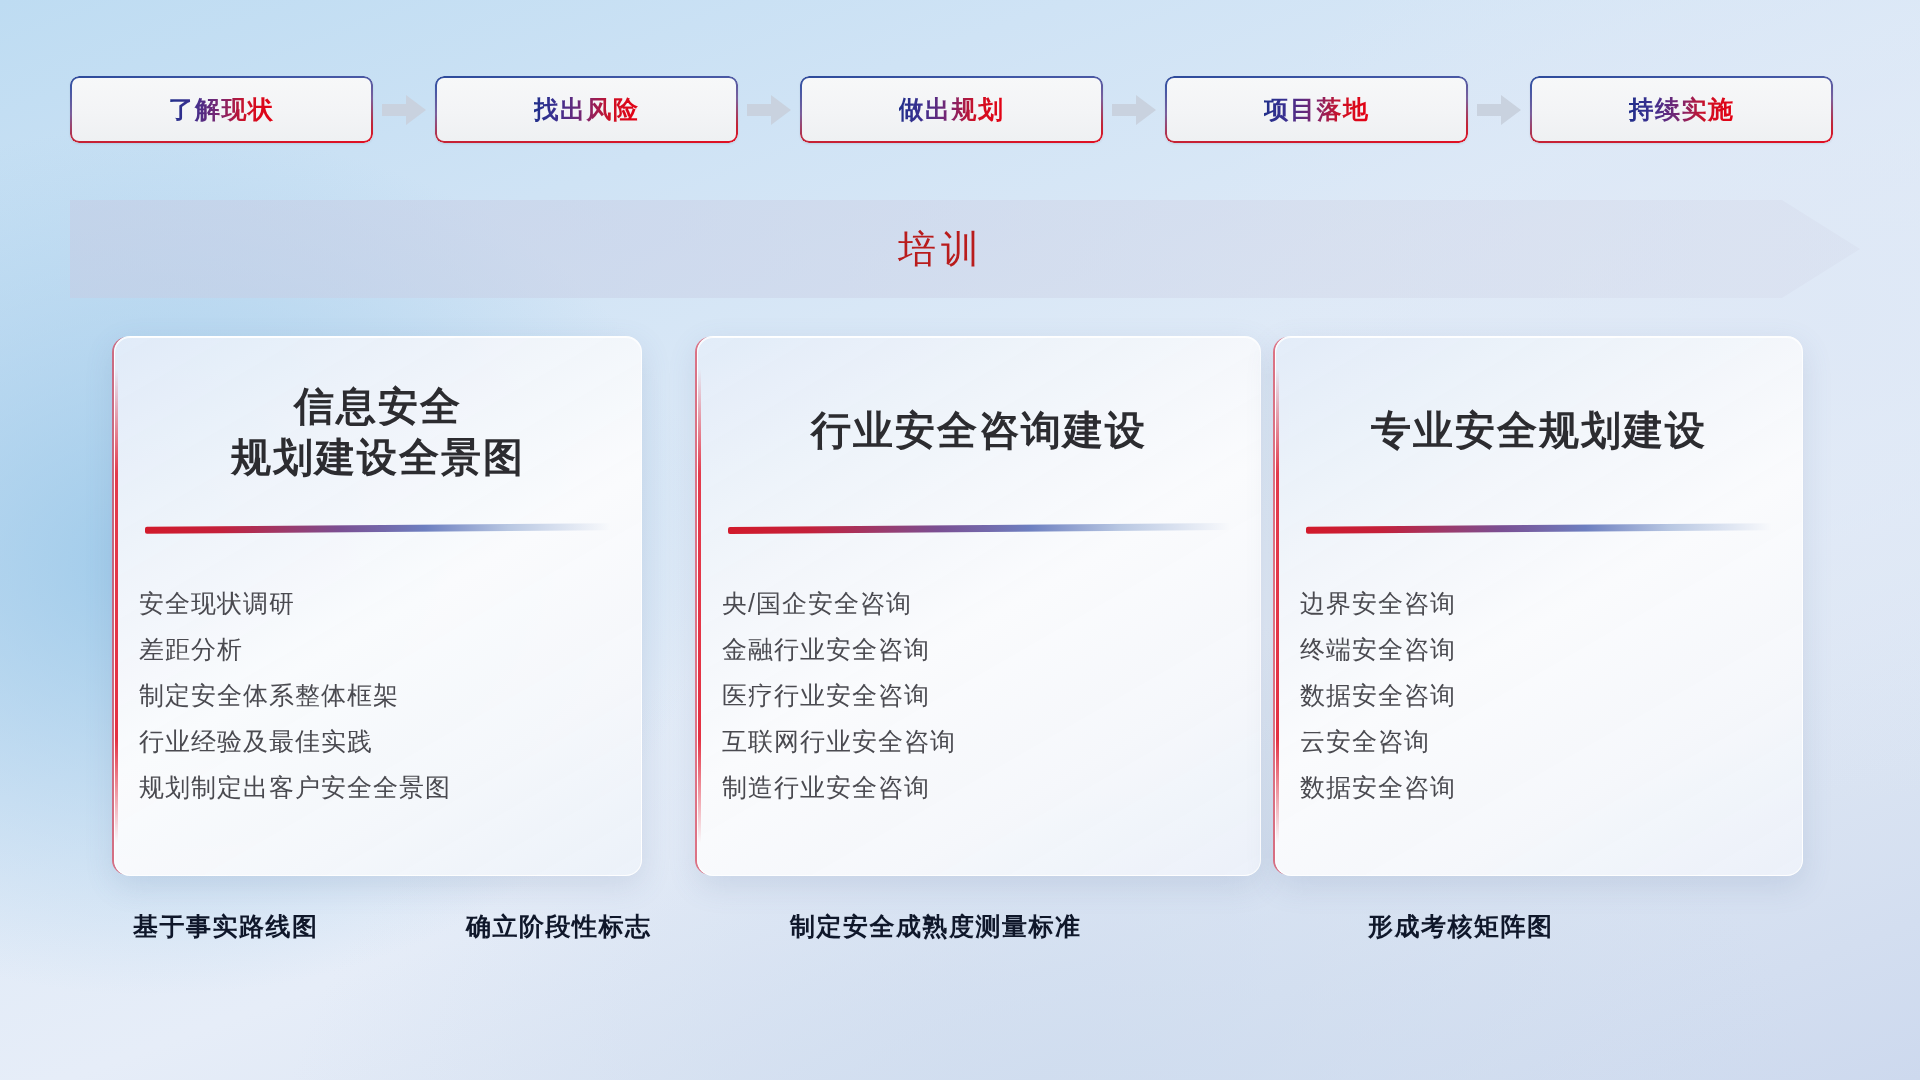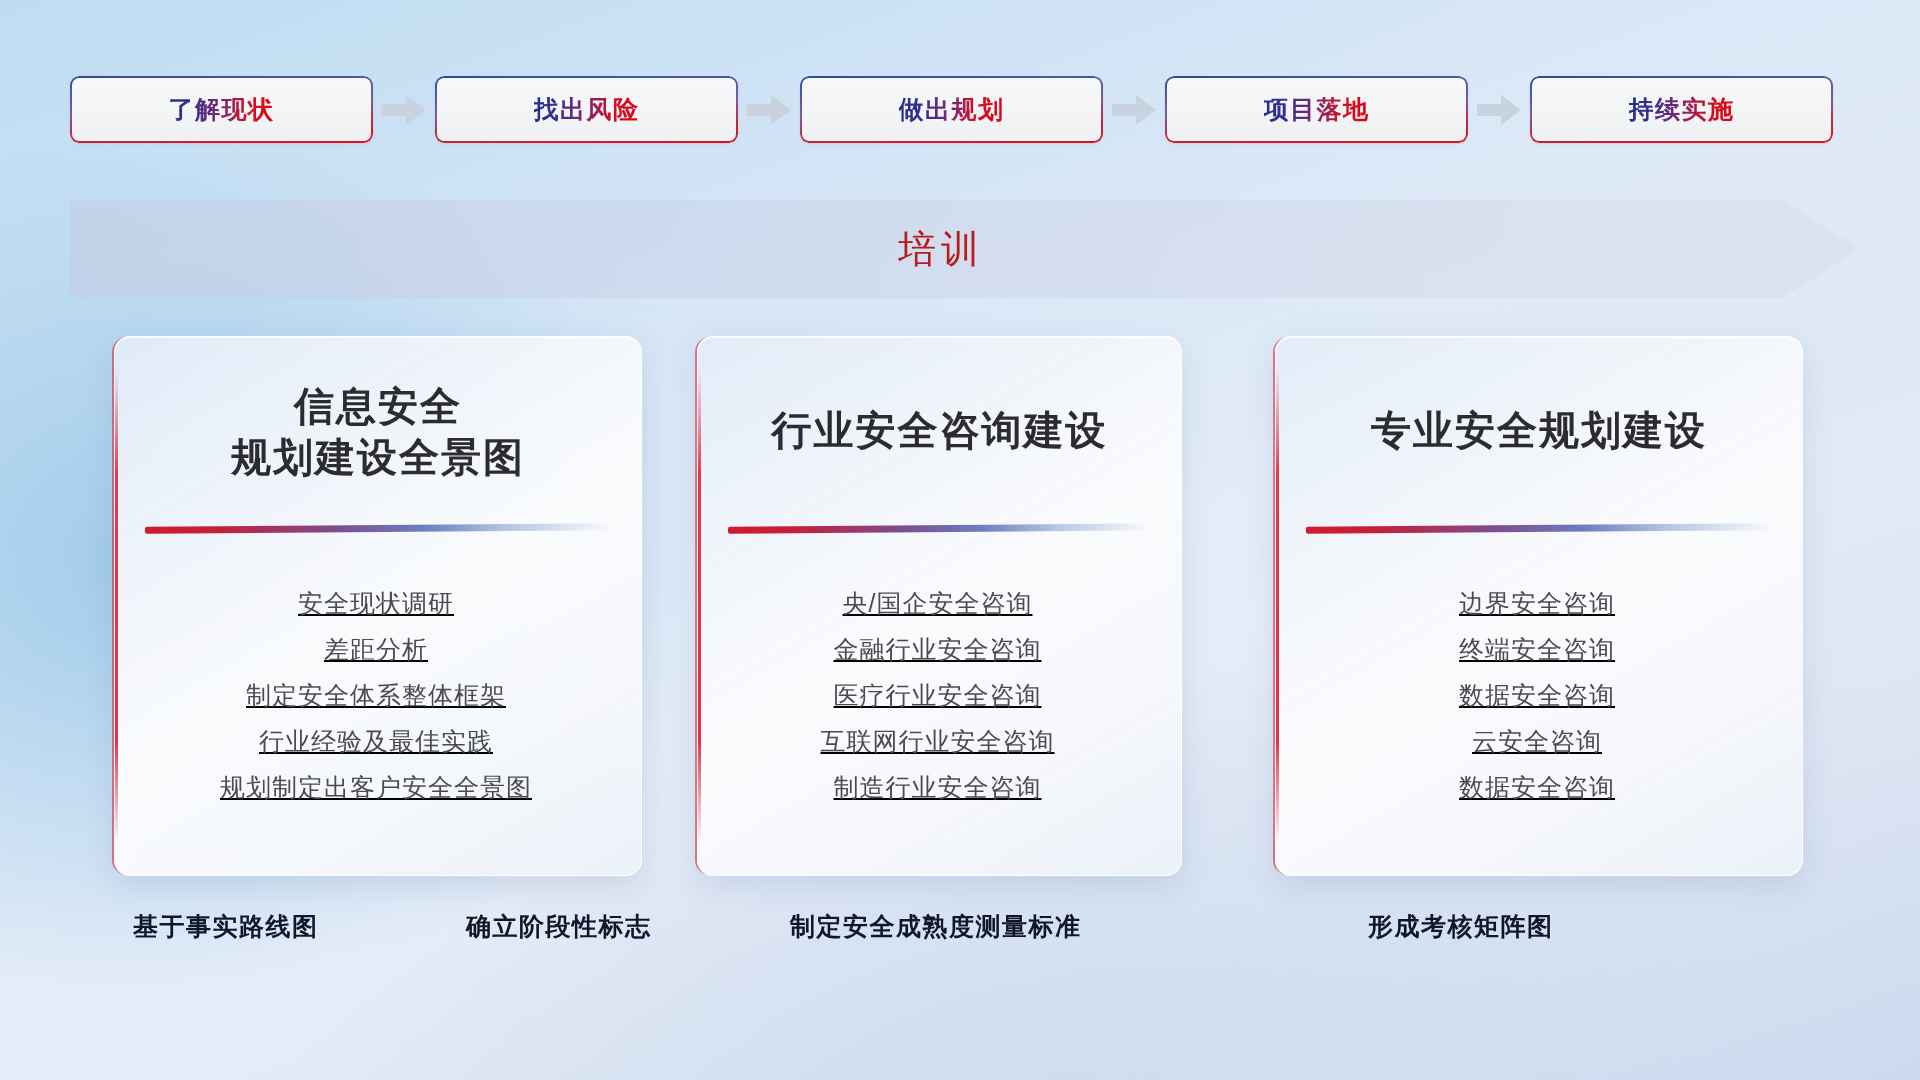--- a/index.html
+++ b/index.html
@@ -74,42 +74,41 @@
       0 10px 30px rgba(86,112,156,0.16),
       inset 0 1px 0 rgba(255,255,255,0.9);
     overflow:hidden;
   }
   .card::after {
     content:""; position:absolute; left:0; top:6%; bottom:6%; width:3px;
     background:linear-gradient(180deg, rgba(226,26,46,0) 0%, rgba(226,26,46,0.85) 22%, rgba(226,26,46,0.9) 78%, rgba(226,26,46,0) 100%);
     pointer-events:none;
   }
   #card-0 { left:114px;  width:528px; }
-  #card-1 { left:697px;  width:485px; }
+  #card-1 { left:697px;  width:564px; }
   #card-2 { left:1275px; width:528px; }
 
   .card-title {
     position:absolute; left:26px; right:26px; top:44px;
     text-align:center; color:#2c2c30;
     font-size:40px; font-weight:700; line-height:1.28; letter-spacing:2px;
   }
   .card-title.two-line { top:44px; }
   .card-title.one-line { top:68px; }
 
   .card-rule {
     position:absolute; left:30px; right:30px; top:188px; height:7px;
     background:linear-gradient(90deg,#d21a2b 0%, #c4203a 16%, #7a4f93 42%, #6d7fc0 60%, #b8c7e2 78%, rgba(220,230,244,0) 100%);
     transform:skewY(-0.45deg);
     border-radius:2px;
   }
 
   .card-list {
     position:absolute; left:24px; right:28px; top:244px;
-    text-align:center;
-    text-decoration:underline;
+    text-align:left;
   }
   .card-list-item {
     font-size:25px; color:#4a4a50; line-height:1.0;
     padding:10px 0 11px; letter-spacing:1px;
   }
 
   
   #bottom-labels { position:absolute; left:0; top:910px; width:1920px; height:56px; }
   .bottom-label {
     position:absolute; top:0; white-space:nowrap;

